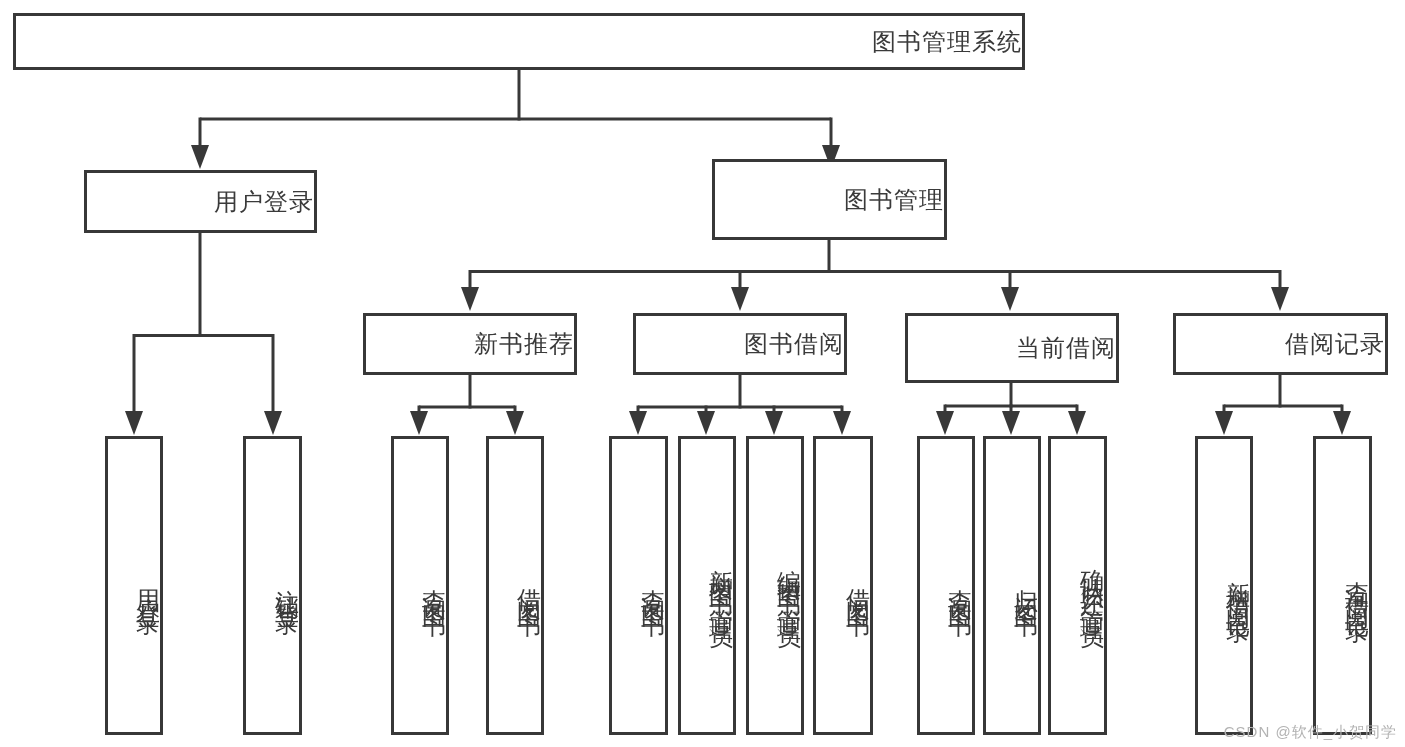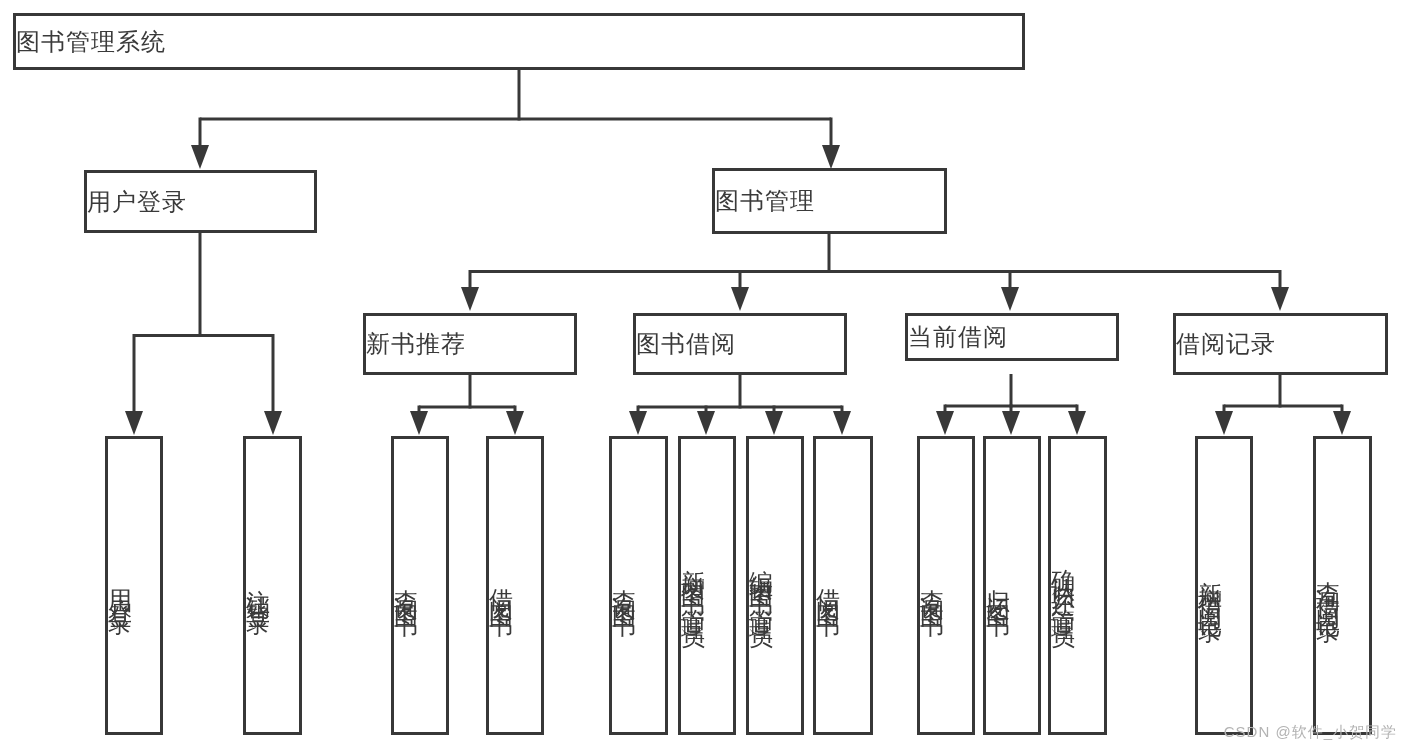--- a/index.html
+++ b/index.html
@@ -33,21 +33,21 @@
   .connectors polygon {
     fill: var(--line-color);
     stroke: none;
   }
   .box {
     position: absolute;
     border: 3px solid var(--line-color);
     background: var(--background-color);
     display: flex;
     align-items: center;
-    justify-content: flex-start;
+    justify-content: flex-end;
     color: var(--text-color);
     font-size: 24px;
     letter-spacing: 1px;
     text-align: center;
     z-index: 2;
   }
   .leaf span {
     writing-mode: vertical-rl;
     text-orientation: mixed;
     letter-spacing: 8px;
@@ -145,31 +145,31 @@
     </g>
   </svg>
 
   <div class="box" style="left:13px; top:13px; width:1012px; height:57px;">
     <span>图书管理系统</span>
   </div>
 
   <div class="box" style="left:84px; top:170px; width:233px; height:63px;">
     <span>用户登录</span>
   </div>
-  <div class="box" style="left:712px; top:168px; width:235px; height:66px;">
+  <div class="box" style="left:712px; top:159px; width:235px; height:81px;">
     <span>图书管理</span>
   </div>
 
   <div class="box" style="left:363px; top:313px; width:214px; height:62px;">
     <span>新书推荐</span>
   </div>
   <div class="box" style="left:633px; top:313px; width:214px; height:62px;">
     <span>图书借阅</span>
   </div>
-  <div class="box" style="left:905px; top:313px; width:214px; height:48px;">
+  <div class="box" style="left:905px; top:313px; width:214px; height:70px;">
     <span>当前借阅</span>
   </div>
   <div class="box" style="left:1173px; top:313px; width:215px; height:62px;">
     <span>借阅记录</span>
   </div>
 
   <div class="box leaf" style="left:105px; top:436px; width:58px; height:299px;">
     <span>用户登录</span>
   </div>
   <div class="box leaf" style="left:243px; top:436px; width:59px; height:299px;">

